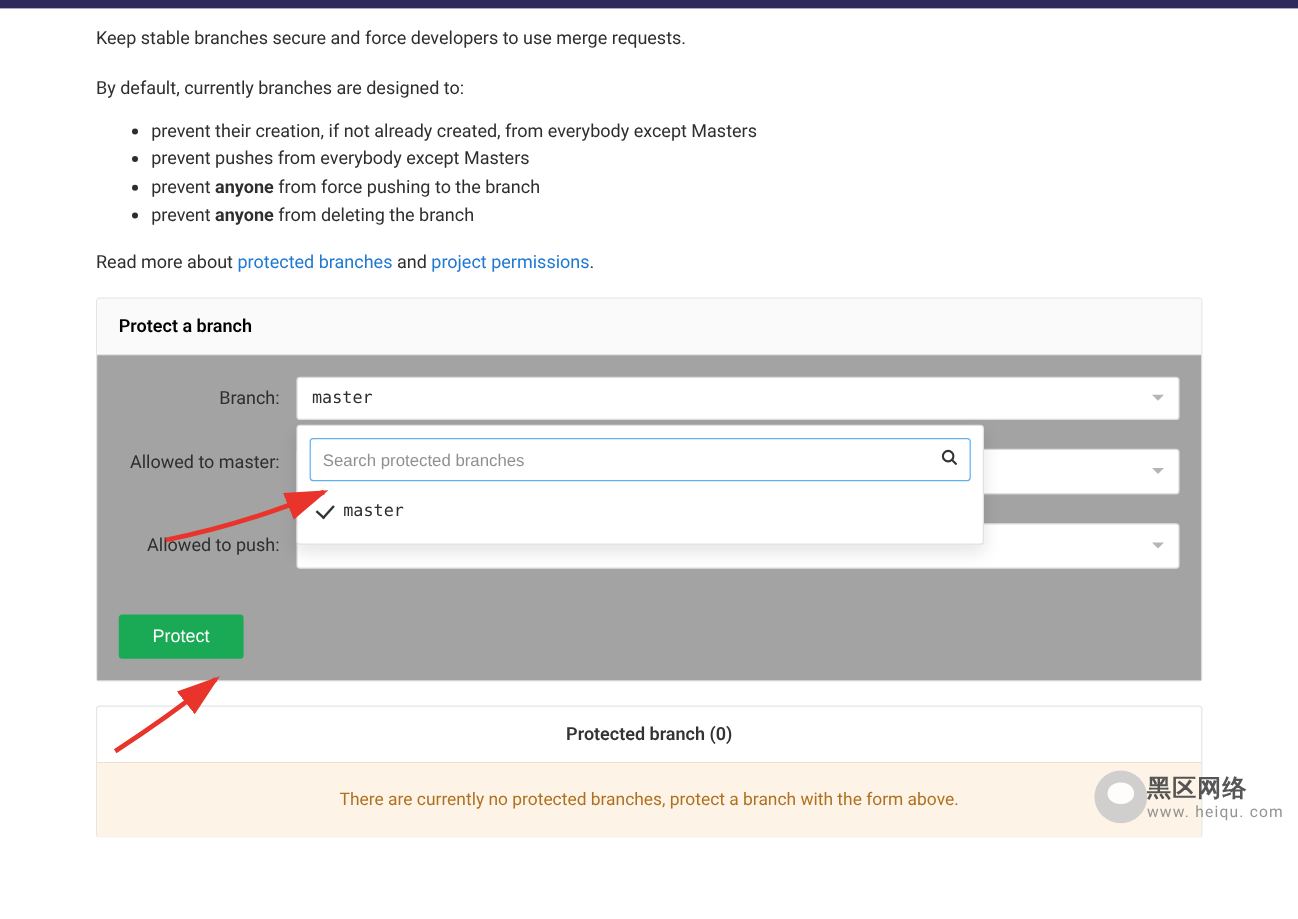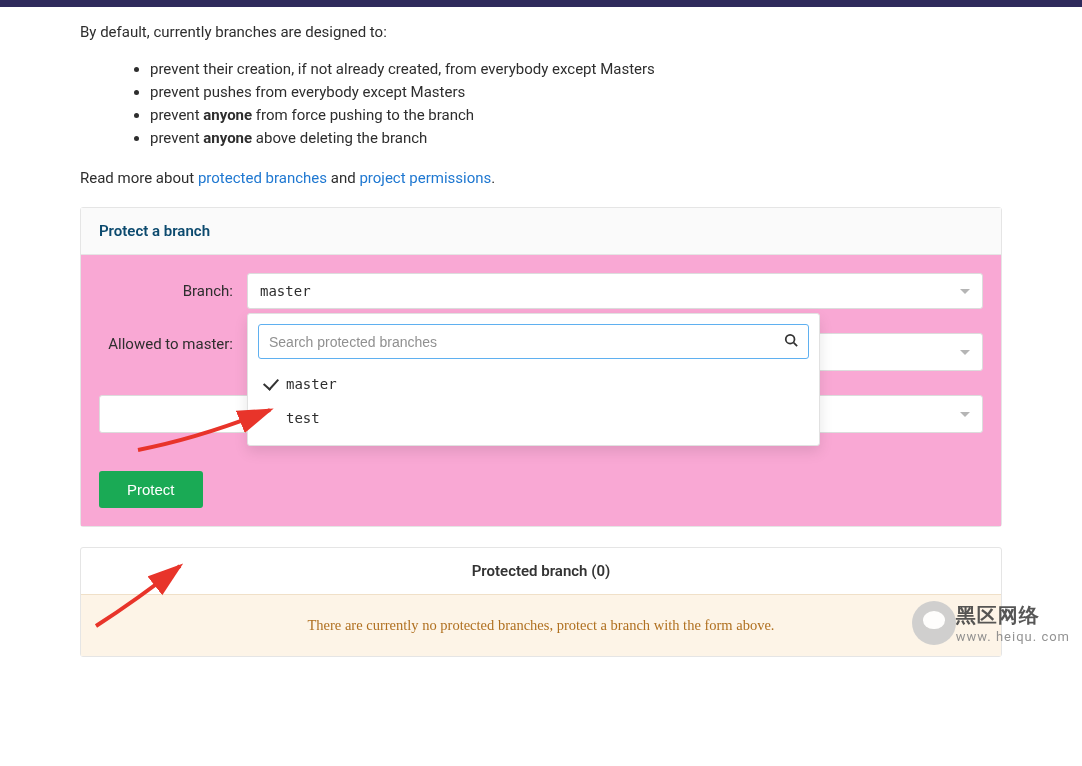--- a/index.html
+++ b/index.html
@@ -26,43 +26,42 @@
   .intro-sub {
     margin-bottom: 14px;
     line-height: 1.5;
   }
   ul.bullets {
     padding-left: 46px;
     margin-bottom: 16px;
   }
   ul.bullets li {
     line-height: 1.55;
-    margin-left: 24px;
   }
   .readmore {
     margin-bottom: 18px;
     line-height: 1.5;
   }
   a.link {
     color: #1f78d1;
   }
   .panel {
     border: 1px solid #e5e5e5;
     border-radius: 3px;
     margin-bottom: 20px;
   }
   .panel-heading {
     background: #fafafa;
     border-bottom: 1px solid #e5e5e5;
     padding: 14px 18px;
     font-weight: 600;
-    color: #0c4a6e;
+    color: #000000;
   }
   .panel-body {
-    background: #f9a8d4;
+    background: #a3a3a3;
     padding: 18px;
   }
   .form-row {
     display: flex;
     align-items: flex-start;
     margin-bottom: 24px;
     position: relative;
   }
   .form-label {
     width: 148px;
@@ -169,21 +168,20 @@
     color: #333;
     border-bottom: 1px solid #f0e0c8;
     text-align: center;
   }
   .panel2-msg {
     background: #fdf4e7;
     color: #b07020;
     text-align: center;
     padding: 22px 18px;
     font-size: 14.5px;
-    font-family: Liberation Serif, serif;
   }
   
   .arrow {
     position: absolute;
     pointer-events: none;
     z-index: 60;
   }
   .watermark {
     position: absolute;
     right: 12px;
@@ -225,27 +223,28 @@
     letter-spacing: 1px;
   }
 </style>
 </head>
 <body>
 
 <div class="topbar"></div>
 
 <div class="content">
 
+  <p class="intro">Keep stable branches secure and force developers to use merge requests.</p>
   <p class="intro-sub">By default, currently branches are designed to:</p>
 
   <ul class="bullets">
     <li><span>prevent their creation, if not already created, from everybody except Masters</span></li>
     <li><span>prevent pushes from everybody except Masters</span></li>
     <li><span>prevent </span><b>anyone</b><span> from force pushing to the branch</span></li>
-    <li><span>prevent </span><b>anyone</b><span> above deleting the branch</span></li>
+    <li><span>prevent </span><b>anyone</b><span> from deleting the branch</span></li>
   </ul>
 
   <p class="readmore">
     <span>Read more about </span><a class="link">protected branches</a><span> and </span><a class="link">project permissions</a><span>.</span>
   </p>
 
   <div class="panel">
     <div class="panel-heading">Protect a branch</div>
     <div class="panel-body">
 
@@ -262,35 +261,35 @@
           <div class="dropdown-search">
             <input type="text" placeholder="Search protected branches" style="">
             <span class="search-glyph">
               <svg width="14" height="14" viewBox="0 0 16 16" fill="none">
                   <circle cx="7" cy="7" r="5" stroke="#333" stroke-width="2"></circle>
                   <line x1="11" y1="11" x2="15" y2="15" stroke="#333" stroke-width="2"></line>
                 </svg>
             </span>
           </div>
           <div class="dropdown-item selected">master</div>
-          <div class="dropdown-item">test</div>
         </div>
       </div>
 
       <div class="form-row">
         <div class="form-label" style="line-height:1.3;padding-top:2px;">Allowed to master:</div>
         <div class="form-control-wrap">
           <div class="select-box empty">
             <span></span>
             <span class="chevron-down"></span>
           </div>
         </div>
       </div>
 
       <div class="form-row" style="margin-bottom:6px;">
+        <div class="form-label">Allowed to push:</div>
         <div class="form-control-wrap">
           <div class="select-box empty">
             <span></span>
             <span class="chevron-down"></span>
           </div>
         </div>
       </div>
 
       <button class="protect-btn">Protect</button>
     </div>

